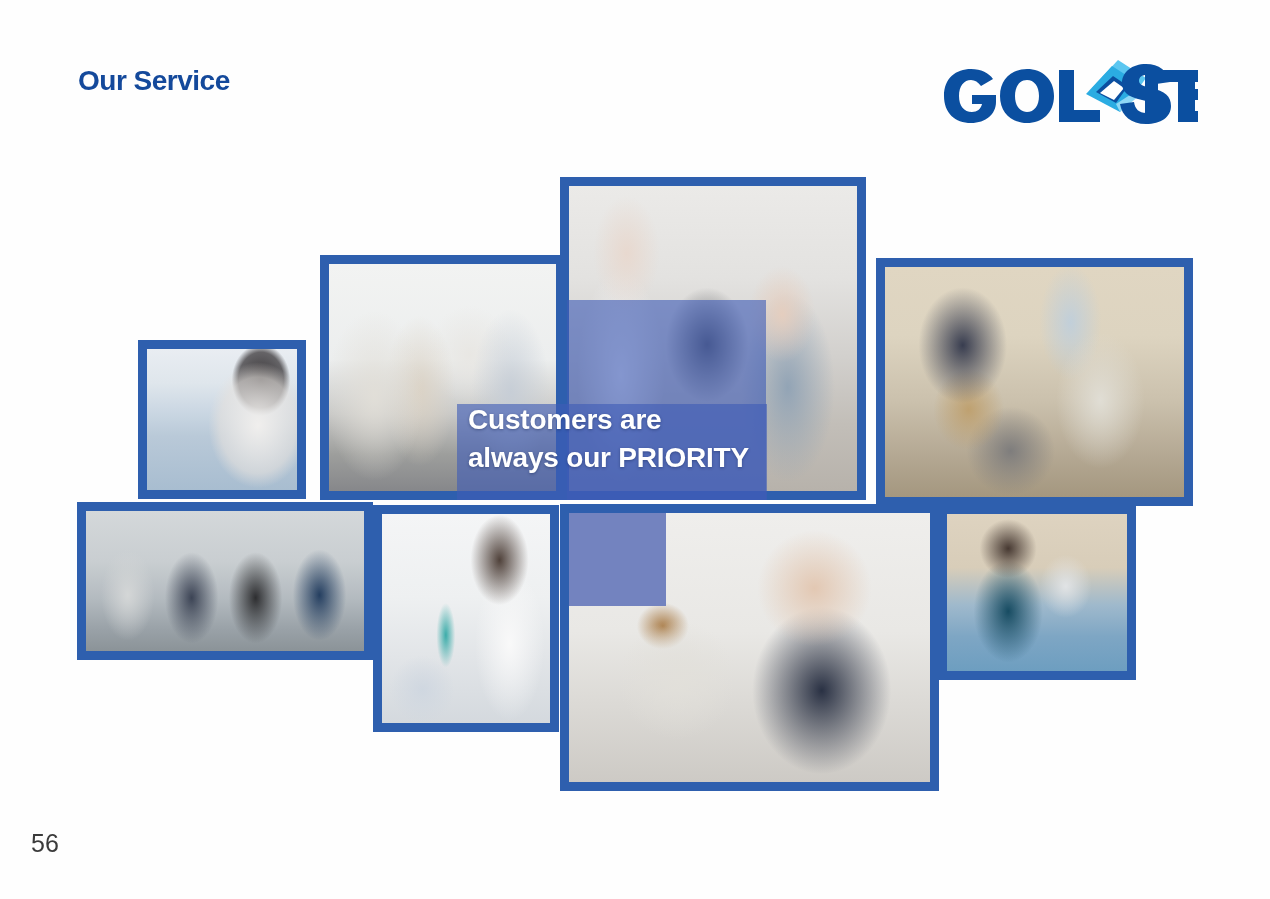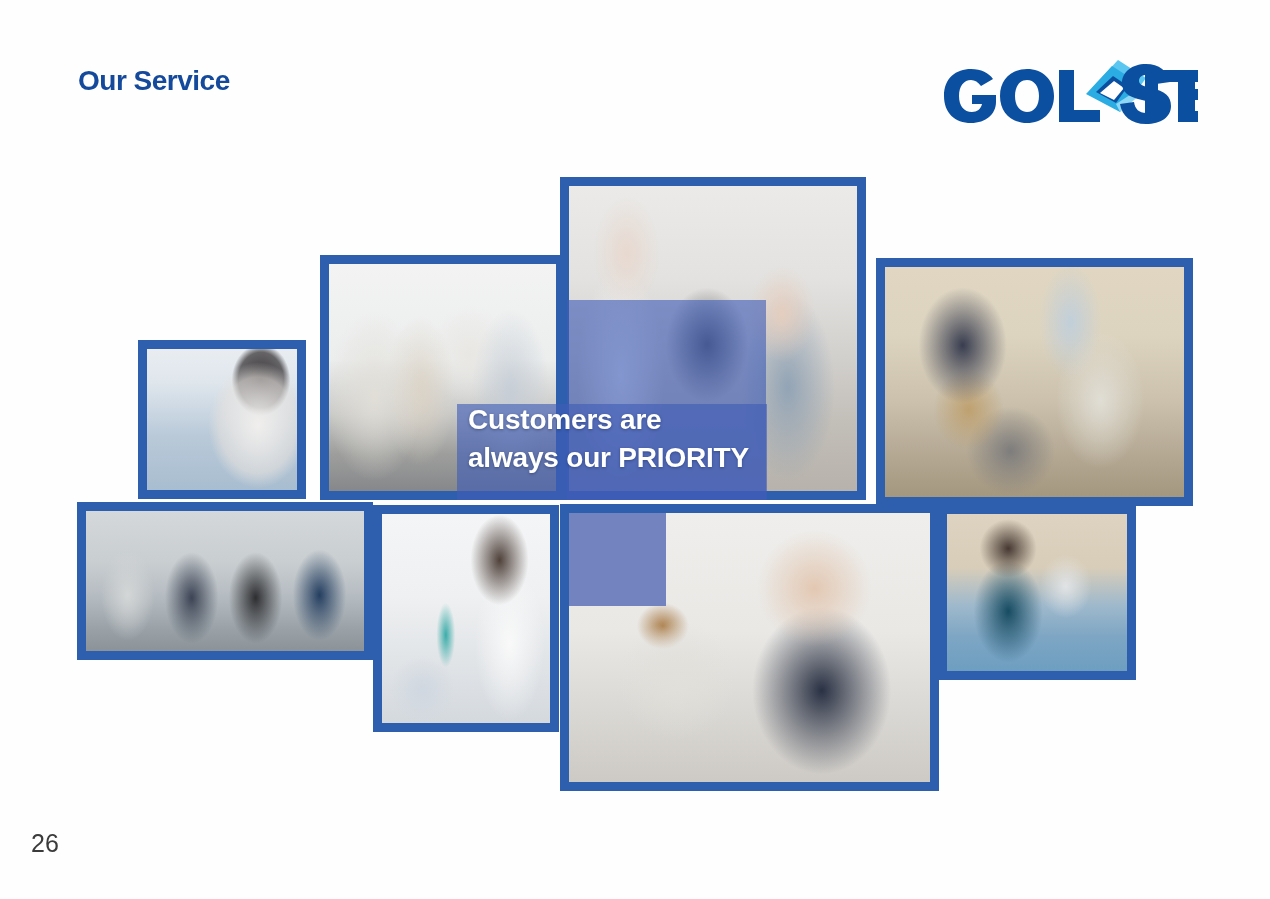--- a/index.html
+++ b/index.html
@@ -400,15 +400,15 @@
     <div class="tint-block" style="left:567px; top:300px; width:199px; height:200px;"></div>
     <div class="tint-block" style="left:457px; top:404px; width:310px; height:96px;"></div>
 
   </div>
 
   <div id="caption-overlay" style="left:468px; top:404px; width:300px; height:92px;">
     <div id="caption-text">Customers are
 always our PRIORITY</div>
   </div>
 
-  <div id="page-number">26</div>
+  <div id="page-number">56</div>
 
 </div>
 
 </body></html>

